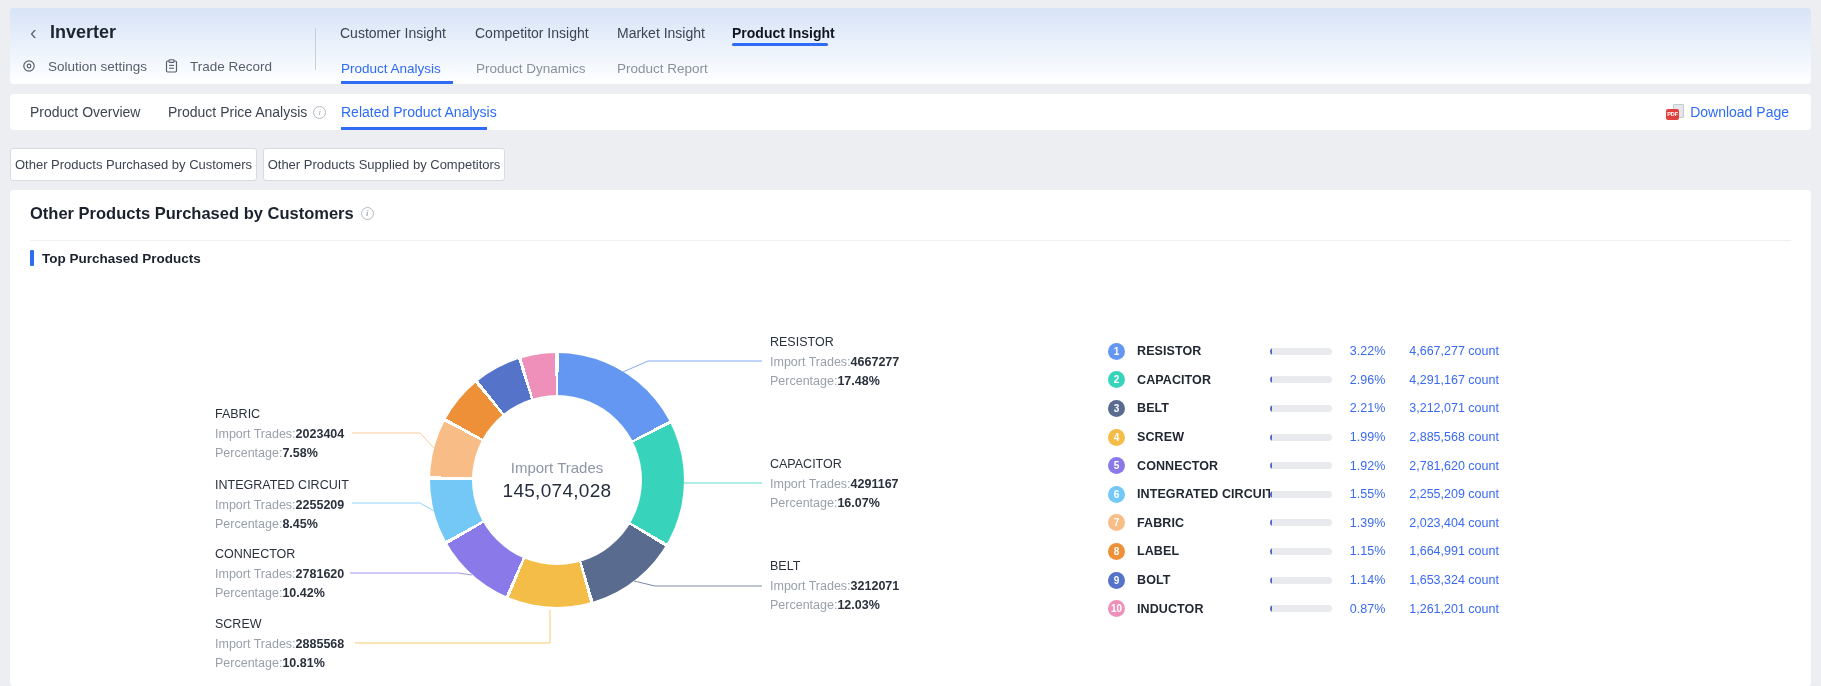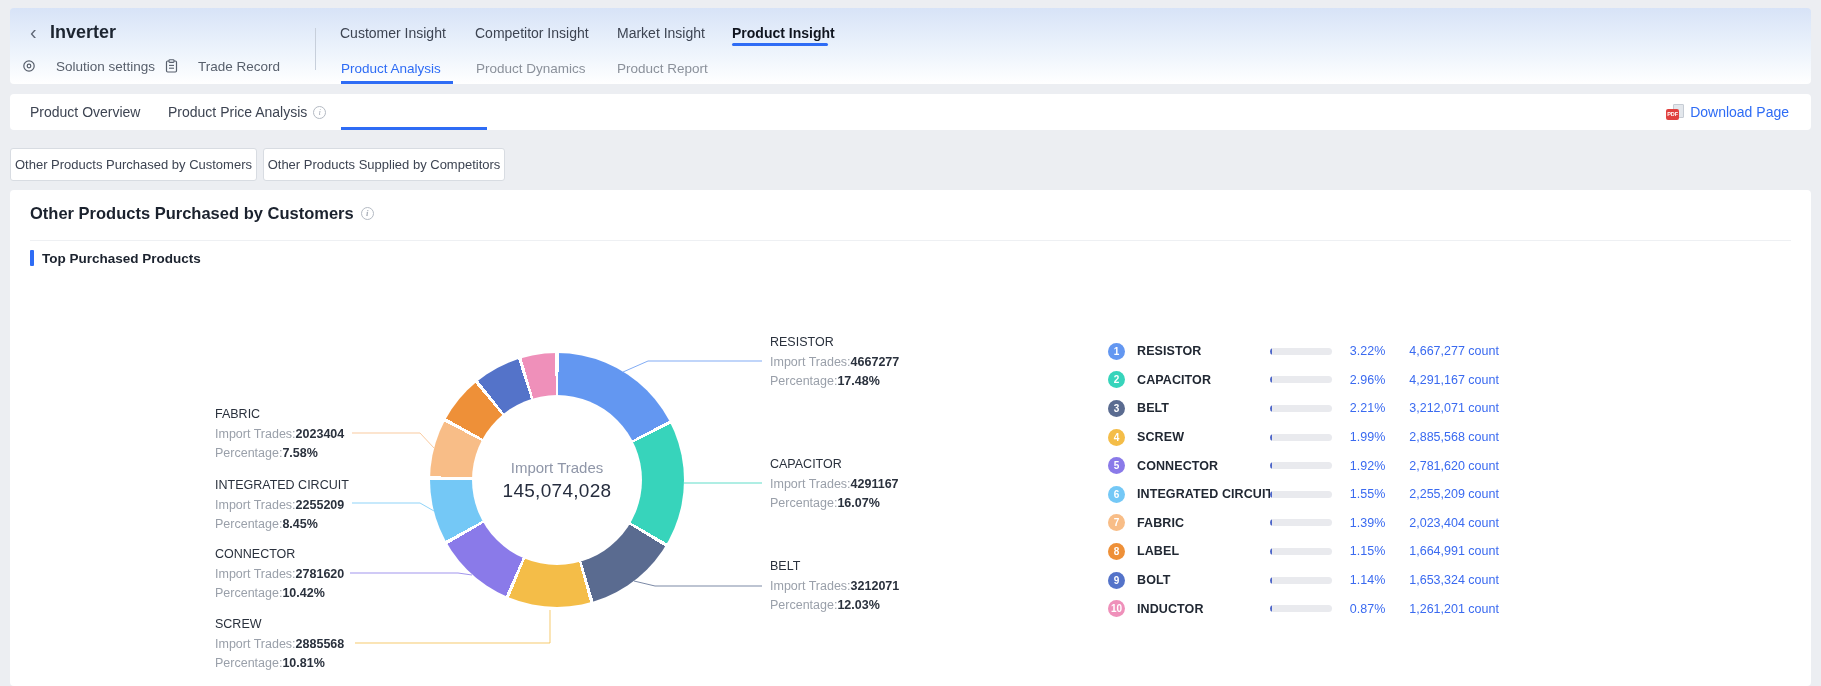--- a/index.html
+++ b/index.html
@@ -5,21 +5,21 @@
   * { box-sizing: border-box; margin: 0; padding: 0; }
   html,body { background:#eceef2; }
   body { font-family:"Liberation Sans", sans-serif; }
   .page { position:relative; width:1821px; height:686px; background:#eceef2; overflow:hidden; }
 
   
   .header-card { position:absolute; left:10px; top:8px; width:1801px; height:76px;
     border-radius:4px; background:linear-gradient(180deg,#d7e3f7 0%,#ecf3fc 55%,#ffffff 100%); z-index:1; }
   .back-icon { position:absolute; left:20px; top:13px; font-size:20px; color:#5f6776; line-height:22px; cursor:pointer; }
   .app-title { position:absolute; left:40px; top:13px; font-size:18px; font-weight:700; color:#1d2531; line-height:22px; }
-  .hdr-link { position:absolute; top:48px; display:flex; align-items:center; gap:20px;
+  .hdr-link { position:absolute; top:48px; display:flex; align-items:center; gap:12px;
     font-size:13.5px; color:#575f6c; height:20px; cursor:pointer; }
   .hdr-link svg { display:block; }
   .hdr-divider { position:absolute; left:305px; top:20px; width:1px; height:42px; background:#c7cfdb; }
 
   .main-tab { position:absolute; top:16px; font-size:14px; color:#3d4452; line-height:18px; cursor:pointer; }
   .main-tab.active { font-weight:700; color:#10151f;text-align:right; }
   .main-tab-underline { position:absolute; height:3px; background:#2e6cf5; border-radius:2px; }
   .sub-tab { position:absolute; top:52px; font-size:13.5px; color:#8b919b; line-height:18px; cursor:pointer; }
   .sub-tab.active { color:#2e6cf5; }
   .sub-tab-underline { position:absolute; bottom:0; height:3px; background:#2e6cf5; }
@@ -119,20 +119,23 @@
   </div>
 
   <div class="toolbar-card">
     <div class="tb-item" style="left:20px;">
       <span>Product Overview</span>
     </div>
     <div class="tb-item" style="left:158px;">
       <span>Product Price Analysis</span>
       <span class="info-icon">i</span>
     </div>
+    <div class="tb-item active" style="left:331px;">
+      <span>Related Product Analysis</span>
+    </div>
     <div class="tb-underline"></div>
     <div class="download">
       <span class="pdf-icon">
           <span class="sheet"></span>
           <span class="badge">PDF</span>
         </span>
       <span>Download Page</span>
     </div>
   </div>
 

